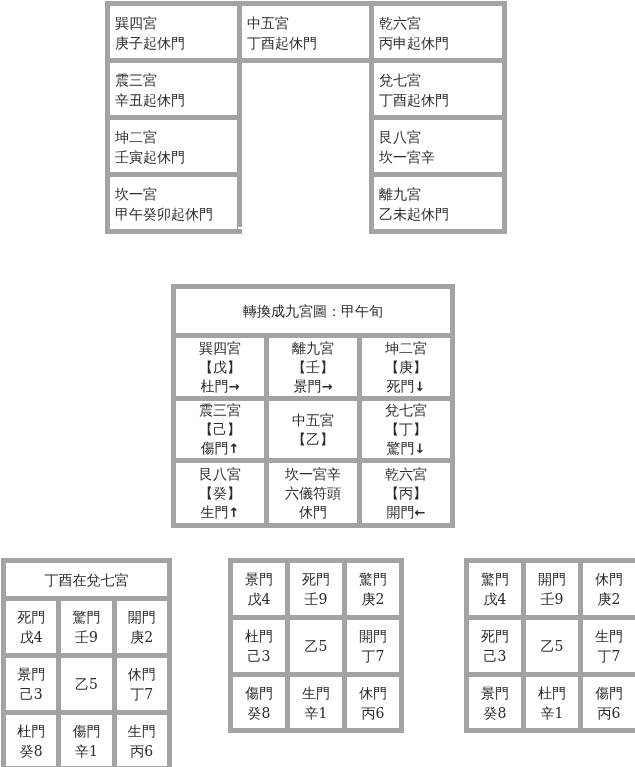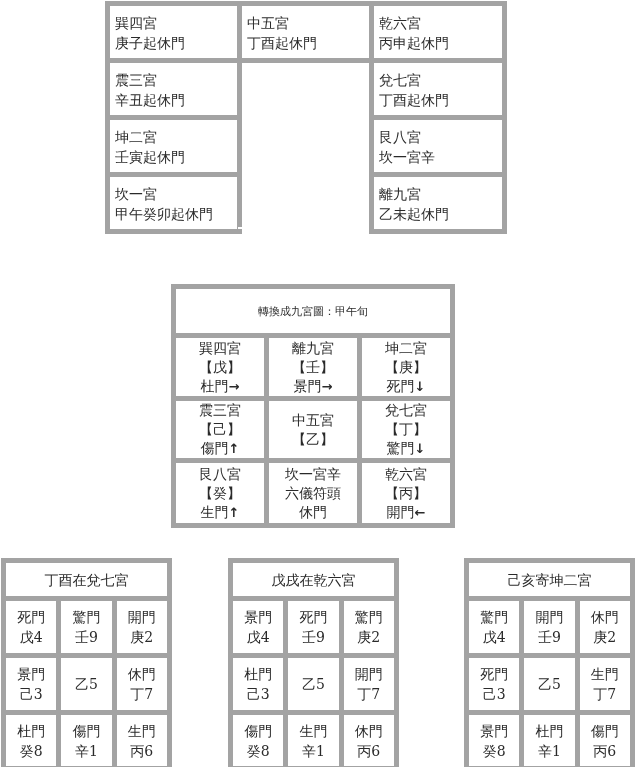--- a/index.html
+++ b/index.html
@@ -12,21 +12,21 @@
   
   #top-table { position: absolute; left: 105px; top: 1px; width: 397px; }
   #top-table td { height: 57px; vertical-align: top; font-size: 14px; line-height: 20px;
                   padding: 7px 0 0 5px; color: #2a2a2a; }
   #top-table td.blank { border-top: none; border-bottom: none; }
   #top-table .c1 { width: 132px; } #top-table .c2 { width: 132px; } #top-table .c3 { width: 133px; }
 
   
   #nine-table { position: absolute; left: 171px; top: 284px; width: 284px; }
   #nine-table td { text-align: center; font-size: 14px; line-height: 19px; color: #2a2a2a; }
-  #nine-table td.hdr { height: 49px; font-size: 11px; }
+  #nine-table td.hdr { height: 49px; font-size: 14px; }
   #nine-table tr.r1 td { height: 63px; }
   #nine-table tr.r2 td { height: 62px; }
   #nine-table tr.r3 td { height: 65px; }
   .arrow { font-family: "DejaVu Sans", sans-serif; font-weight: bold; font-size: 13px; }
 
   
   .small-grid { position: absolute; top: 558px; width: 171px; }
   .small-grid td { text-align: center; font-size: 14px; line-height: 20px; width: 57px; color: #2a2a2a; }
   .small-grid td.hdr { height: 38px; }
   .small-grid tr.r td { height: 57px; }
@@ -189,23 +189,20 @@
     <td>
           <div>生門</div>
           <div>丙6</div>
         </td>
   </tr>
 </tbody>
   </table>
 
 <table class="small-grid" style="left:228px;">
   <tbody>
-      <tr>
-        <td class="hdr" colspan="3">戊戌在乾六宮</td>
-      </tr>
   <tr class="r">
     <td>
           <div>景門</div>
           <div>戊4</div>
         </td>
     <td>
           <div>死門</div>
           <div>壬9</div>
         </td>
     <td>
@@ -238,23 +235,20 @@
     <td>
           <div>休門</div>
           <div>丙6</div>
         </td>
   </tr>
 </tbody>
   </table>
 
 <table class="small-grid" style="left:464px;">
   <tbody>
-      <tr>
-        <td class="hdr" colspan="3">己亥寄坤二宮</td>
-      </tr>
   <tr class="r">
     <td>
           <div>驚門</div>
           <div>戊4</div>
         </td>
     <td>
           <div>開門</div>
           <div>壬9</div>
         </td>
     <td>

